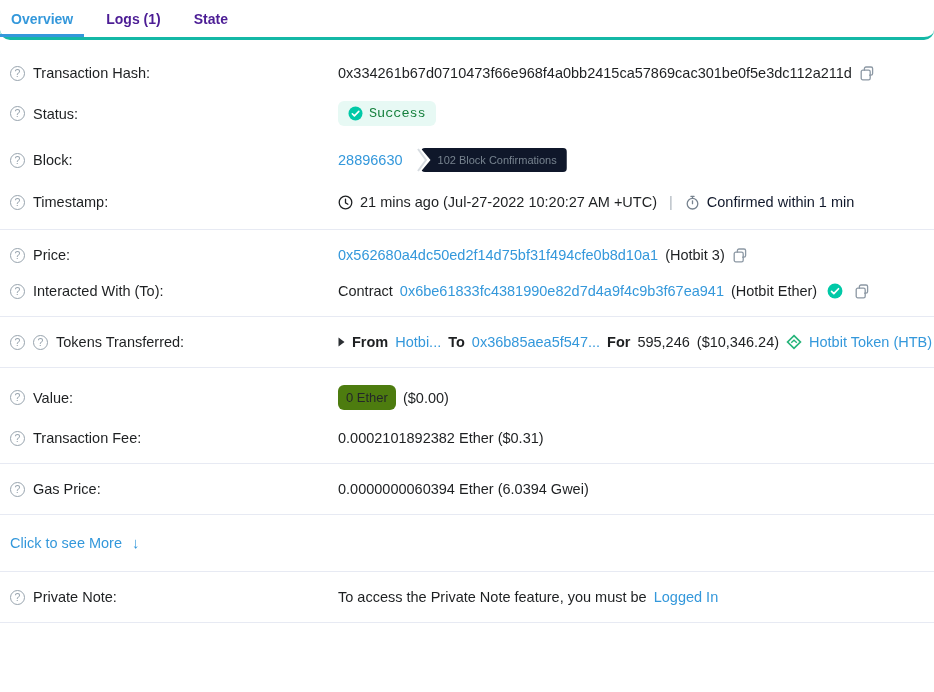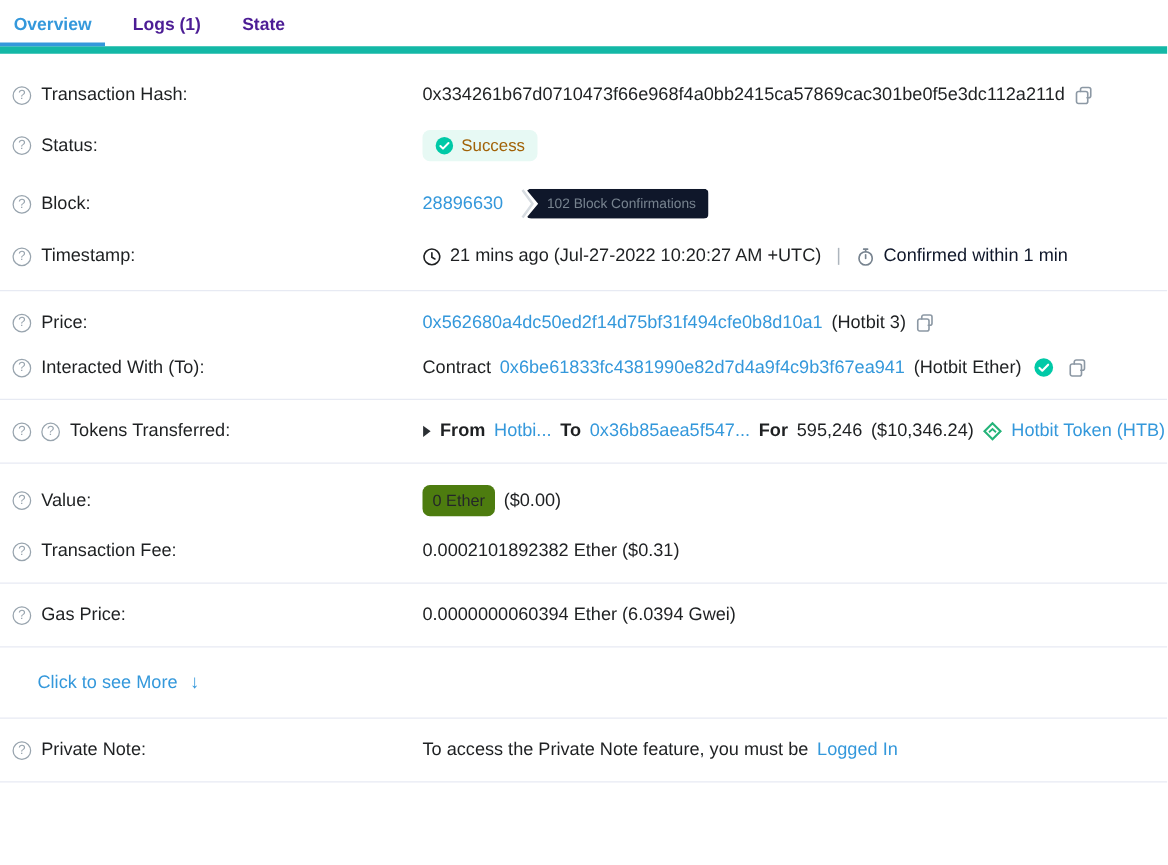--- a/index.html
+++ b/index.html
@@ -1,48 +1,48 @@
 <!DOCTYPE html>
 <html><head>
 <meta charset="utf-8">
 <style>
   * { box-sizing: border-box; }
   html,body { margin:0; padding:0; background:#fff; }
   body { font-family:"Liberation Sans", sans-serif; color:#1e2022; font-size:14.5px; }
   .page { width:934px; height:692px; background:#fff; overflow:hidden; }
 
   
-  .tab-bar { display:flex; align-items:center; border-bottom:6px solid #14b8a6; padding-left:0; }
+  .tab-bar { display:flex; align-items:center; border-bottom:3px solid #14b8a6; padding-left:0;border-radius:10px; }
   .tab { font-size:14px; font-weight:700; color:#4c1d95; padding:11px 11px 10px 11px; cursor:pointer; margin-right:11px; }
   .tab.active { color:#3498db; border-bottom:3px solid #3498db; padding-bottom:7px; }
 
   
   .section { border-bottom:1px solid #e7eaf3; padding:7px 0; }
   .section.first { padding-top:15px; padding-bottom:9px; }
   .row { display:flex; align-items:center; padding:10px 0; }
   .row-label { flex:none; width:338px; display:flex; align-items:center; gap:8px; padding-left:10px; color:#1e2022; }
   .row-value { flex:1; display:flex; align-items:center; gap:7px; flex-wrap:wrap; min-width:0; }
 
   .qicon { flex:none; display:inline-block; width:15px; height:15px; border:1px solid #98a4ae; border-radius:50%;
            color:#98a4ae; font-size:10.5px; line-height:13px; text-align:center; font-weight:400; cursor:pointer; }
   a.link { color:#3498db; text-decoration:none; cursor:pointer; }
   .icon-btn { display:inline-flex; align-items:center; cursor:pointer; background:none; border:none; padding:0; }
 
   
-  .badge-success { display:inline-flex; gap:6px; background:#e7f9f4; color:#a16207;
-                   font-size:13.5px; padding:5px 10px; border-radius:6px; }
+  .badge-success { display:inline-flex; gap:6px; background:#e7f9f4; color:#15803d;
+                   font-size:13.5px; padding:5px 10px; border-radius:6px;font-family:Liberation Mono, monospace; }
   .badge-confirmations { font-size:11px; color:#77838f; background:#0f172a; padding:6px 10px 6px 17px;
                          clip-path:polygon(0 0, 10px 50%, 0 100%, 100% 100%, 100% 0); border-radius:4px; white-space:nowrap; }
   .conf-chevron { margin-left:6px; margin-right:-14px; flex:none; }
   .badge-gray { background:#4d7c0f; border-radius:6px; padding:5px 8px; font-size:13px; color:#242729; }
 
   .sep-pipe { color:#adb5bd; margin:0 5px; }
   .gray-text { color:#0f172a; }
   .bold { font-weight:700; }
-  .see-more-row { padding:12px 0 13px 10px; display:flex; align-items:center; gap:10px;margin-left:20px; }
+  .see-more-row { padding:12px 0 13px 10px; display:flex; align-items:center; gap:10px; }
   .down-arrow { color:#3498db; font-size:15px; }
   .nowrap { white-space:nowrap; }
 </style>
 </head>
 <body>
 
 <div class="page">
 
   <div class="tab-bar">
     <div class="tab active">Overview</div>

